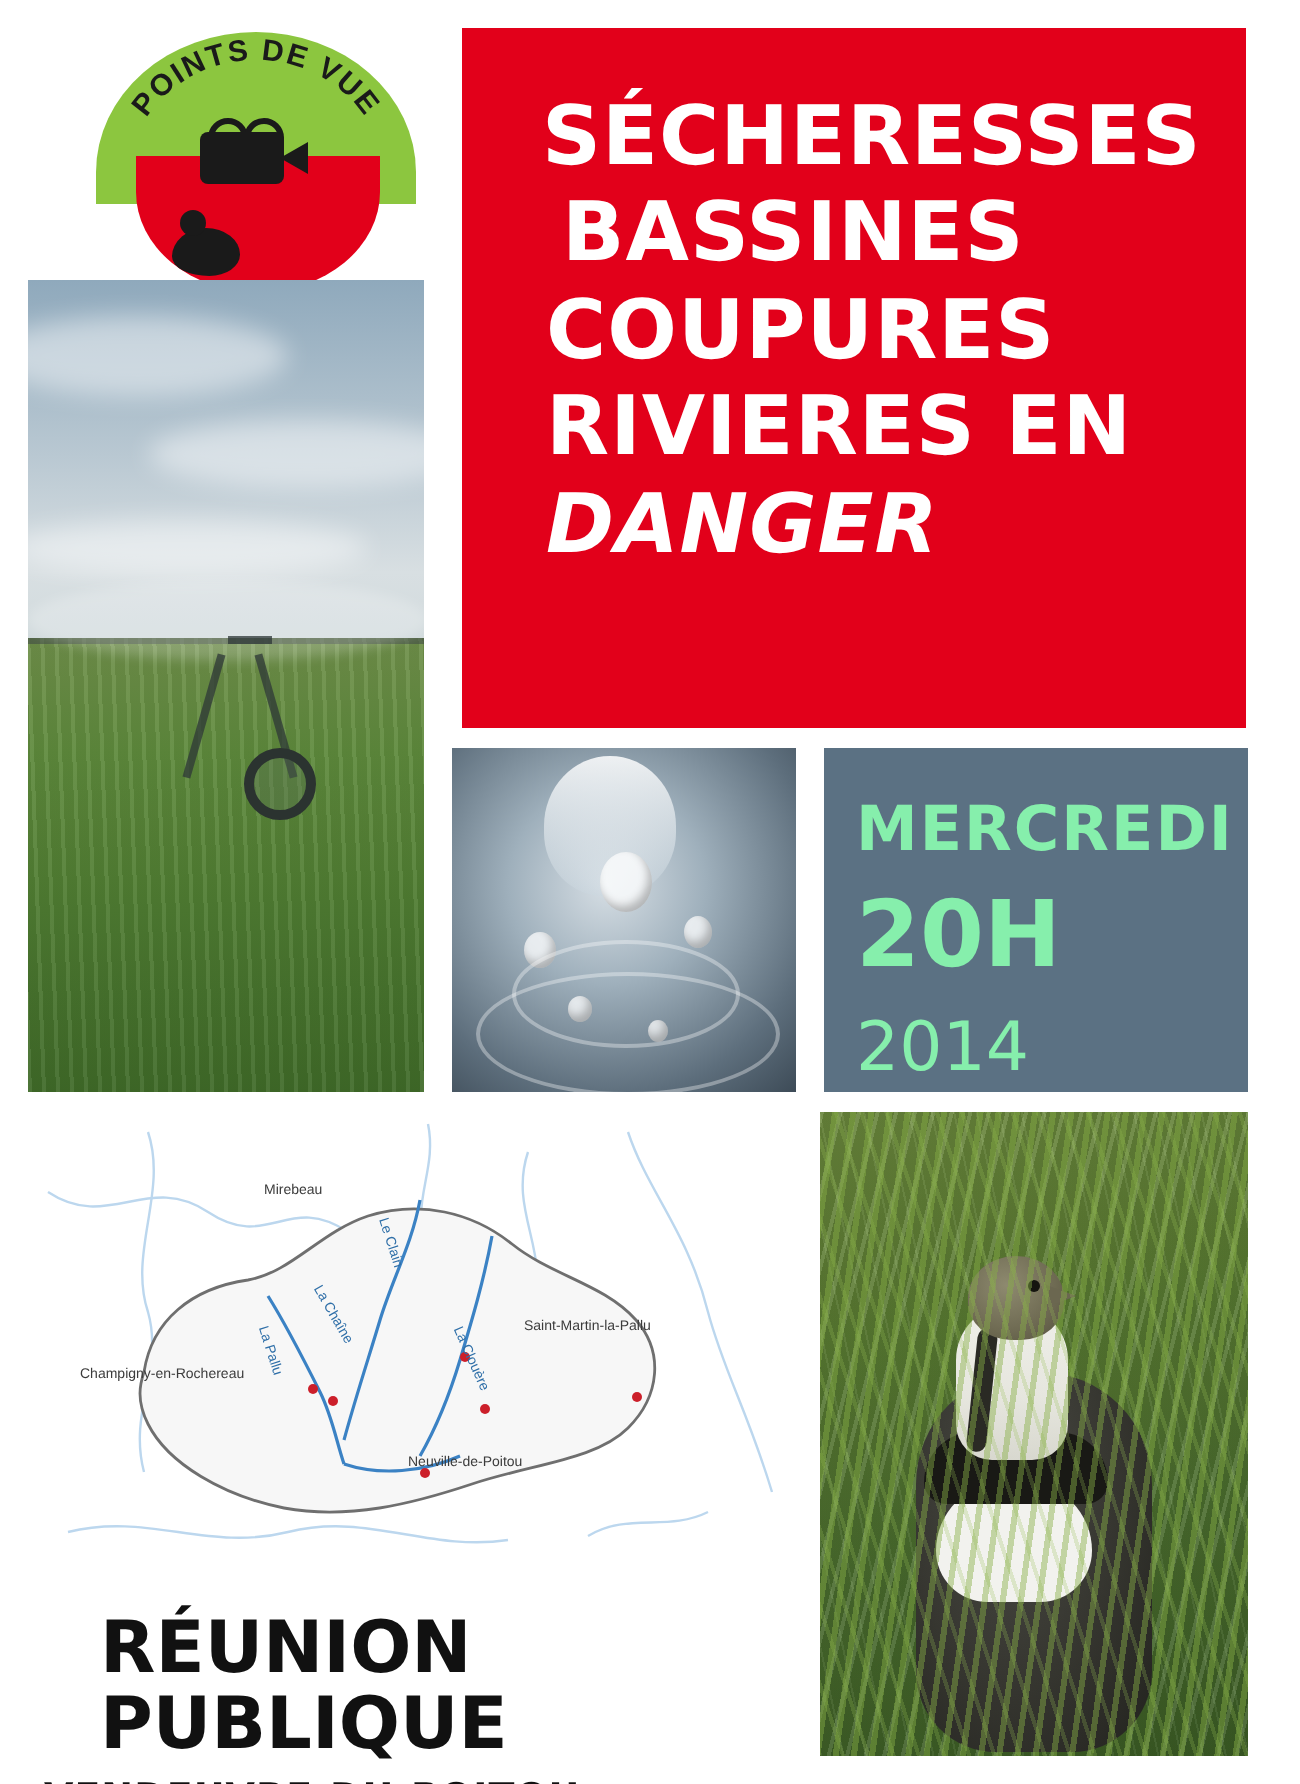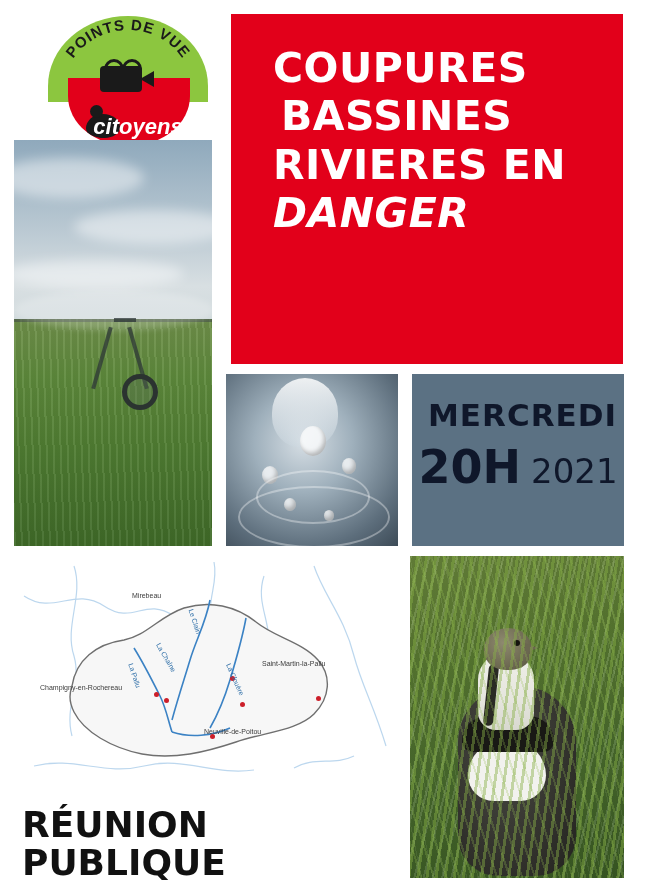--- a/index.html
+++ b/index.html
@@ -260,37 +260,38 @@
   
   .datebox {
     position: absolute;
     left: 412px;
     top: 374px;
     width: 212px;
     height: 172px;
     background: #5b7183;
     box-sizing: border-box;
     padding: 22px 16px 10px 16px;
-    color: #0f172a;
+    color: #86efac;
     text-align: center;
   }
   .date-day, .date-date {
     font-family: "DejaVu Sans", sans-serif;
     font-weight: bold;
     font-size: 31px;
     letter-spacing: 1px;
     line-height: 1.28;
     text-transform: uppercase;
   }
   .date-timerow {
     margin-top: 4px;
     display: flex;
     align-items: baseline;
     justify-content: center;
     gap: 10px;
+    flex-direction: column;
   }
   .date-hour {
     font-family: "DejaVu Sans", sans-serif;
     font-weight: bold;
     font-size: 46px;
     letter-spacing: 0px;
   }
   .date-year {
     font-family: "DejaVu Sans", sans-serif;
     font-weight: normal;
@@ -444,20 +445,21 @@
     width: 380px;
   }
   .footer-title {
     font-family: "DejaVu Sans", sans-serif;
     font-weight: bold;
     font-size: 36px;
     color: #111111;
     letter-spacing: 0px;
     text-transform: uppercase;
     line-height: 1.05;
+    margin-left: 28px;
   }
   .footer-sub {
     margin-top: 6px;
     font-family: "DejaVu Sans", sans-serif;
     font-weight: bold;
     font-size: 19px;
     color: #111111;
     letter-spacing: 0.5px;
     text-transform: uppercase;
   }
@@ -478,27 +480,27 @@
         <textPath href="#arcpath" startOffset="50%" text-anchor="middle">POINTS DE VUE</textPath>
       </text>
     </svg>
     <div class="logo-cam">
       <div class="reel1"></div>
       <div class="reel2"></div>
       <div class="body"></div>
       <div class="lens"></div>
     </div>
     <div class="logo-blob"></div>
-    <div class="logo-word">citoyens</div>
   </div>
 
   <div class="headline">
     <h1>
+      <span class="hl-line hl-1">SÉCHERESSES</span>
+      <span class="hl-line hl-2">BASSINES</span>
       <span class="hl-line hl-3">COUPURES</span>
-      <span class="hl-line hl-2">BASSINES</span>
       <span class="hl-line hl-5">RIVIERES EN</span>
       <span class="hl-line hl-6">DANGER</span>
     </h1>
   </div>
 
   <div class="photo-irrigation">
     <div class="irr-sky"></div>
     <div class="irr-cloud" style="left:-20px; top:18px; width:150px; height:40px;"></div>
     <div class="irr-cloud" style="left:60px; top:70px; width:160px; height:34px;"></div>
     <div class="irr-cloud" style="left:-10px; top:120px; width:180px; height:28px;"></div>
@@ -521,21 +523,21 @@
     <div class="w-drop" style="left:58px; top:124px; width:12px; height:13px;"></div>
     <div class="w-drop" style="left:98px; top:136px; width:10px; height:11px;"></div>
     <div class="w-ripple" style="left:30px; top:96px; width:110px; height:50px;"></div>
     <div class="w-ripple" style="left:12px; top:112px; width:148px; height:58px;"></div>
   </div>
 
   <div class="datebox">
     <div class="date-day">MERCREDI</div>
     <div class="date-timerow">
       <span class="date-hour">20H</span>
-      <span class="date-year">2021</span>
+      <span class="date-year">2014</span>
     </div>
   </div>
 
   <div class="map">
     <svg width="386" height="248" viewBox="0 0 386 248">
       <rect x="0" y="0" width="386" height="248" fill="#ffffff"></rect>
       <g stroke="#bcd7ee" stroke-width="1.2" fill="none">
         <path d="M10,40 C40,60 60,30 90,50 C120,70 130,40 160,60"></path>
         <path d="M300,10 C310,40 330,60 340,100 C348,130 360,150 372,190"></path>
         <path d="M20,210 C60,200 90,220 130,210 C170,200 200,220 240,214"></path>

